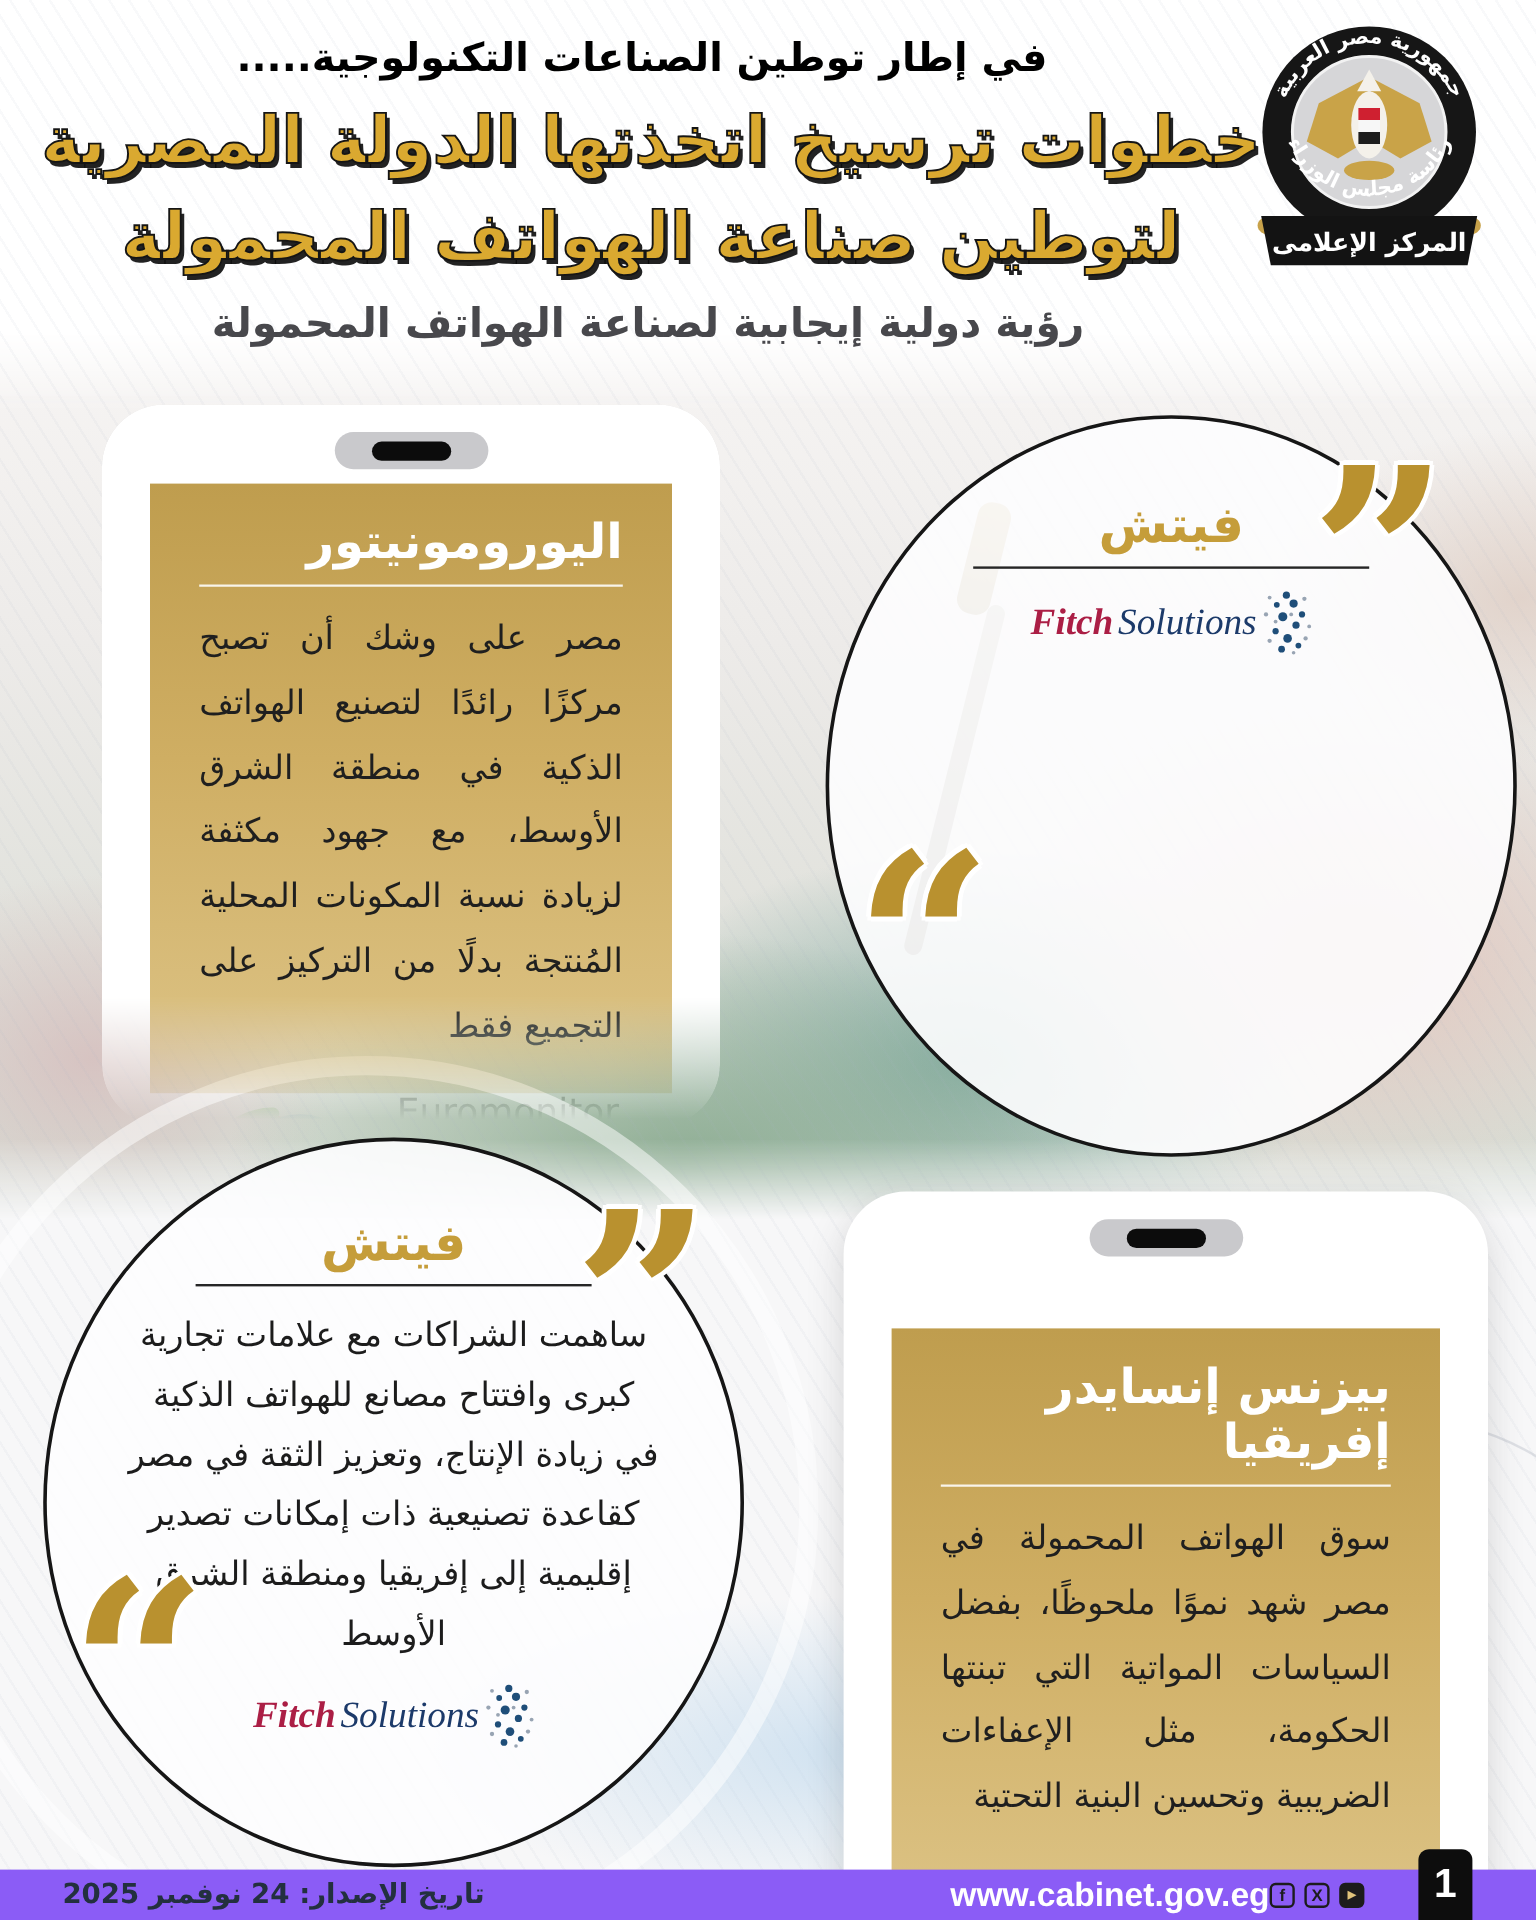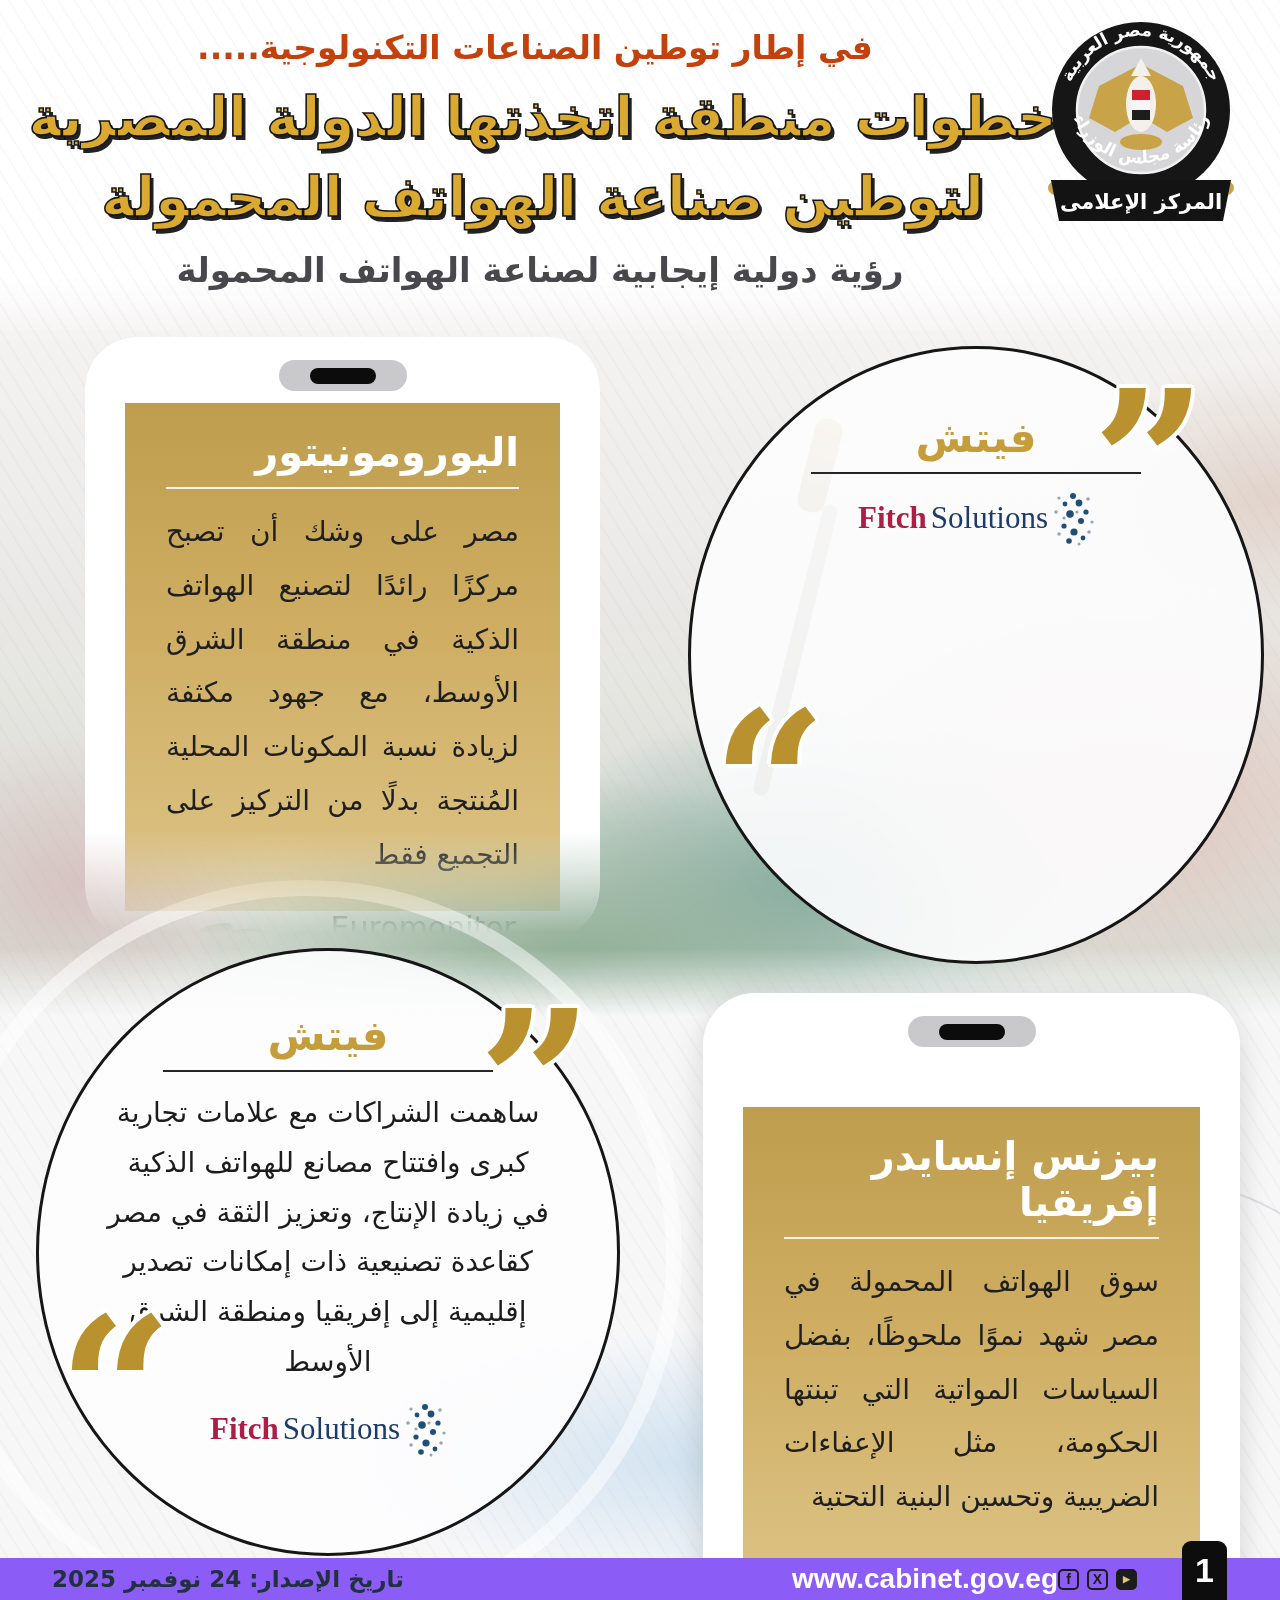--- a/index.html
+++ b/index.html
@@ -27,21 +27,21 @@
     background:linear-gradient(180deg,#a29a83,#55503f);transform:rotate(14deg);opacity:.7;}
   .screwdriver-handle{left:806px;top:418px;width:28px;height:95px;z-index:1;border-radius:12px;
     background:linear-gradient(180deg,#c2a45c,#8d7435);transform:rotate(14deg);opacity:.75;}
   .ring1{left:-70px;top:880px;width:720px;height:720px;border:16px solid rgba(255,255,255,.5);
     border-radius:50%;z-index:1;}
   .ring2{left:930px;top:1180px;width:460px;height:460px;border:2px solid rgba(130,140,160,.22);
     border-radius:50%;z-index:1;}
 
   
   .kicker{left:0;top:28px;width:1070px;text-align:center;z-index:4;
-    font-size:33px;font-weight:bold;color:#c2410c;direction:rtl;}
+    font-size:33px;font-weight:bold;color:#000000;direction:rtl;}
   .main-title{left:0;top:78px;width:1085px;text-align:center;z-index:4;direction:rtl;
     font-size:55px;line-height:1.45;font-weight:bold;color:#daa930;
     -webkit-text-stroke:1.6px #151515;
     text-shadow:3px 4px 0 rgba(10,10,10,.9);}
   .subtitle{left:0;top:250px;width:1080px;text-align:center;z-index:4;
     font-size:34px;font-weight:bold;color:#48484c;direction:rtl;}
 
   
   .badge{right:33px;top:20px;width:212px;height:208px;z-index:4;}
 
@@ -77,21 +77,21 @@
 
   
   .qcircle{border:3px solid #161616;border-radius:50%;z-index:2;direction:rtl;
     background:rgba(253,253,254,.9);box-sizing:border-box;text-align:center;}
   .circle-1{left:688px;top:346px;width:576px;height:618px;padding-top:64px;}
   .circle-2{left:36px;top:948px;width:584px;height:608px;padding-top:60px;}
   .qtitle{font-size:42px;font-weight:bold;color:#c59d3a;}
   .qsep{width:330px;margin:10px auto 16px auto;border-top:2px solid #262626;}
   .qbody{width:442px;margin:0 auto;font-size:28px;line-height:1.78;color:#1c1c1c;}
   .fitch-row{margin-top:14px;direction:ltr;display:flex;align-items:center;justify-content:center;gap:4px;}
-  .fitch-word{font-family:"Liberation Serif",serif;font-size:31px;}
+  .fitch-word{font-family:"Liberation Serif",serif;font-size:31px;font-style:italic;}
   .fitch-red{color:#ab1e45;font-weight:bold;}
   .fitch-blue{color:#1c3a6a;}
   .quote{z-index:3;font-family:"DejaVu Serif",serif;font-weight:bold;color:#b9912f;
     font-size:200px;line-height:.62;height:130px;overflow:visible;
     text-shadow:-4px 0 0 #fff,4px 0 0 #fff,0 -4px 0 #fff,0 4px 0 #fff,-3px -3px 0 #fff,3px 3px 0 #fff,-3px 3px 0 #fff,3px -3px 0 #fff;}
   .q1-close{left:1092px;top:402px;}
   .q1-open{left:712px;top:724px;}
   .q2-close{left:478px;top:1022px;}
   .q2-open{left:58px;top:1330px;}
 
@@ -118,21 +118,21 @@
 <div class="abs photo-band"></div>
 <div class="abs bg-stripes"></div>
 <div class="abs bg-blue-glow"></div>
 <div class="abs ring1"></div>
 <div class="abs ring2"></div>
 <div class="abs screwdriver-handle"></div>
 <div class="abs screwdriver-shaft"></div>
 
 <div class="abs kicker">في إطار توطين الصناعات التكنولوجية.....</div>
 <div class="abs main-title">
-  <div>خطوات منطقة اتخذتها الدولة المصرية</div>
+  <div>خطوات ترسيخ اتخذتها الدولة المصرية</div>
   <div>لتوطين صناعة الهواتف المحمولة</div>
 </div>
 <div class="abs subtitle">رؤية دولية إيجابية لصناعة الهواتف المحمولة</div>
 
 <svg class="abs badge" viewBox="0 0 212 208">
   <ellipse cx="106" cy="90" rx="89" ry="88" fill="#161616"></ellipse>
   <ellipse cx="106" cy="90" rx="64" ry="63" fill="#d6d6d8" stroke="#f2f2f2" stroke-width="2.5"></ellipse>
 
   <g>
     <polygon points="106,44 64,66 54,98 80,112 100,100" fill="#c9a348"></polygon>

